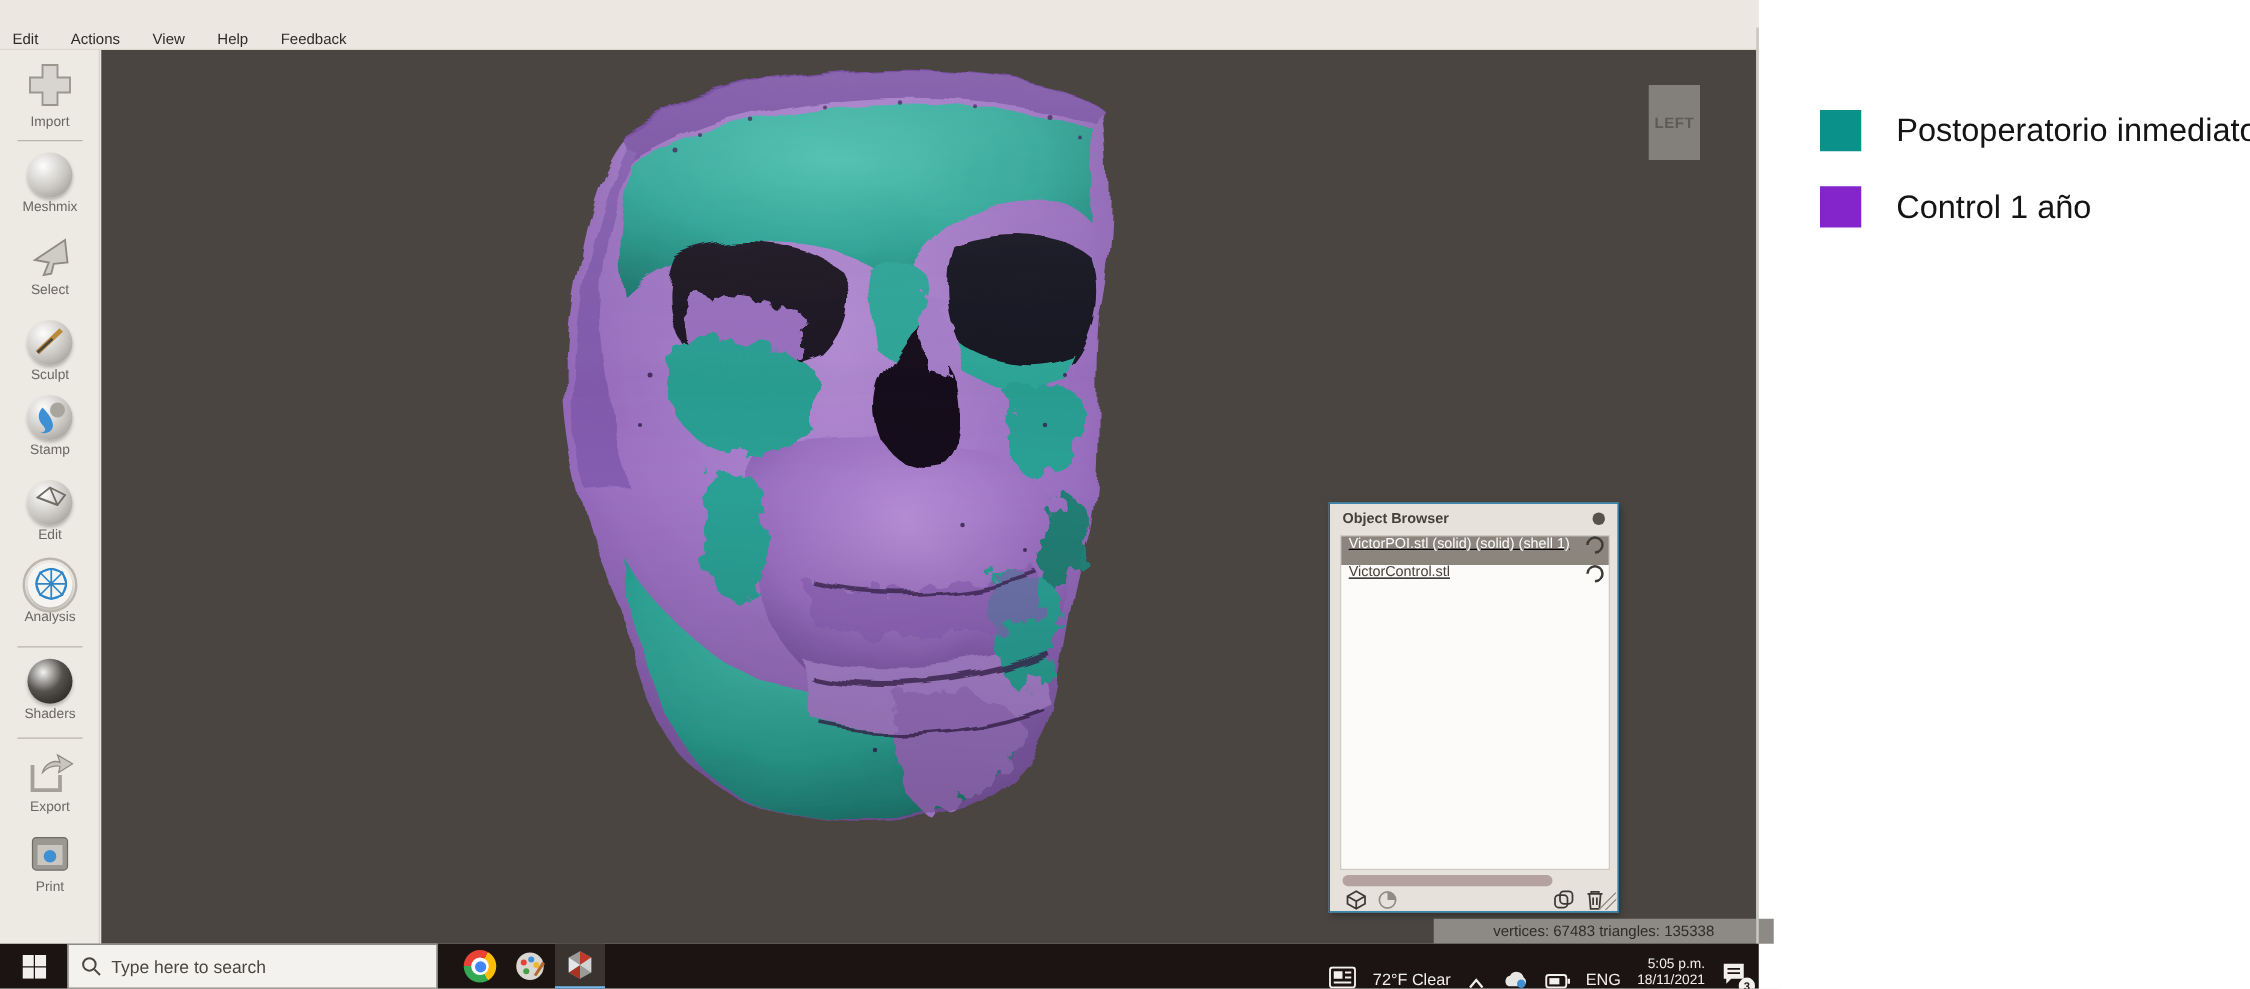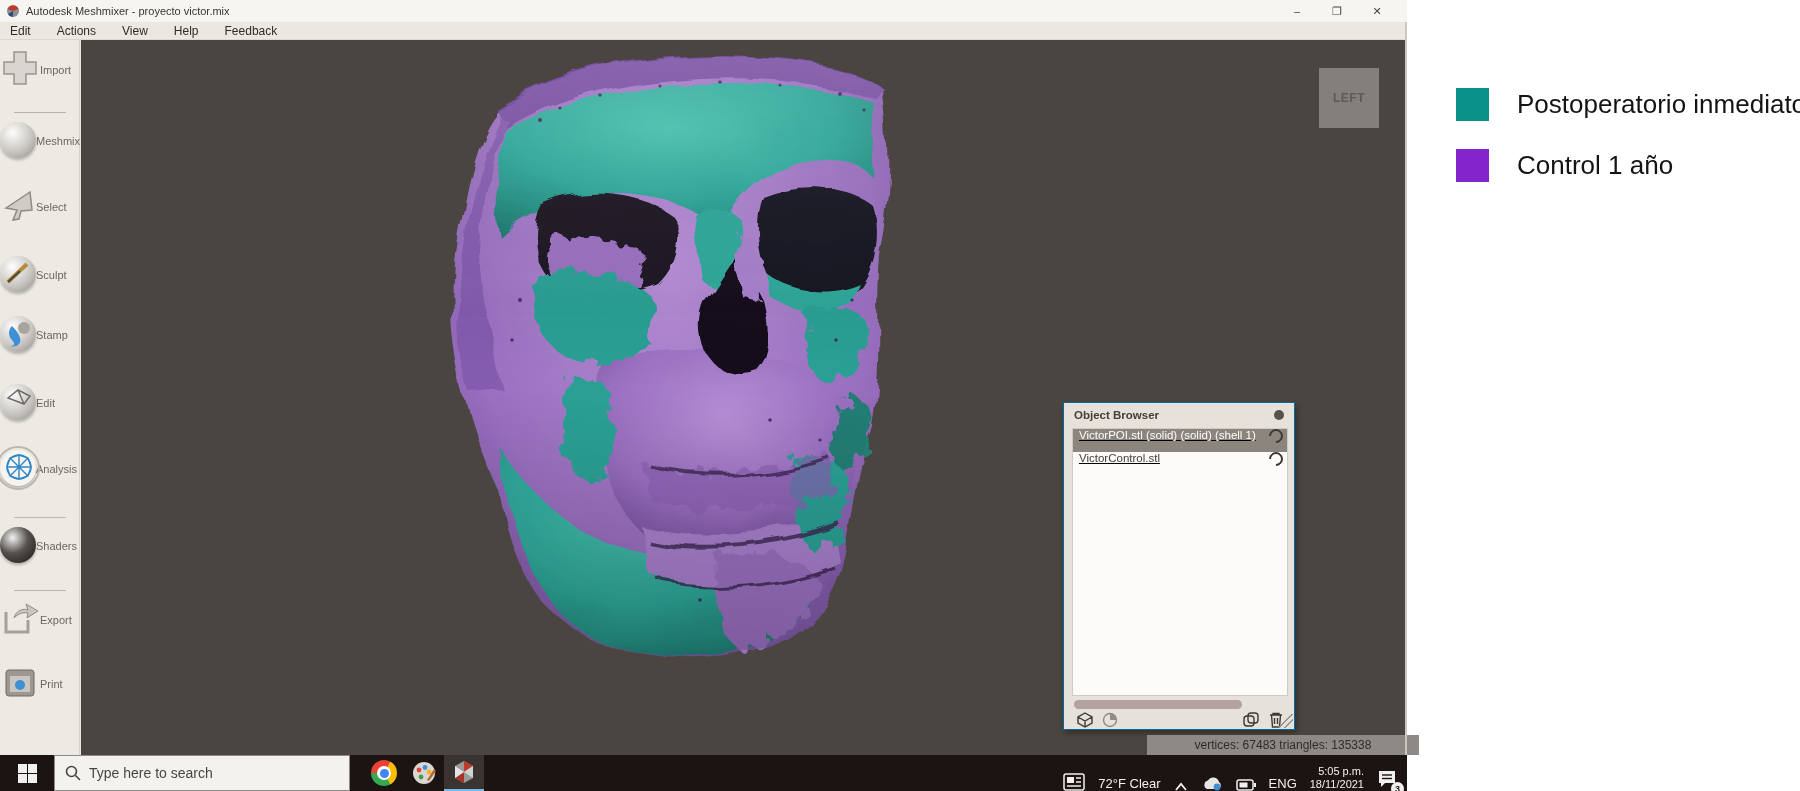--- a/index.html
+++ b/index.html
@@ -11,33 +11,33 @@
   #app-window { left:0; top:0; width:1407px; height:755px; background:#ece8e1; }
   #title-bar { left:0; top:0; width:1407px; height:22px; background:#f7f5f2; display:flex; align-items:center; }
   #title-text { font-size:11px; color:#3a3632; margin-left:6px; }
   .win-btn { width:40px; height:22px; display:flex; align-items:center; justify-content:center; font-size:11px; color:#4a4540; }
   #win-controls { position:absolute; right:10px; top:0; display:flex; }
   #menu-bar { left:0; top:22px; width:1407px; height:18px; background:#ece8e1; display:flex; align-items:center; gap:26px; padding-left:10px; border-bottom:1px solid #dcd7cf; }
   .menu-item { font-size:12px; color:#2e2b28; }
 
   
   #toolbar { left:0; top:40px; width:80px; height:715px; background:#edeae4; border-right:1px solid #d5d1c9; }
-  .tool { position:absolute; left:0; width:80px; display:flex; align-items:center; }
+  .tool { position:absolute; left:0; width:80px; display:flex; flex-direction:column; align-items:center; }
   .tool-label { font-size:11px; color:#6b6661; margin-top:2px; }
   .sphere { width:36px; height:36px; border-radius:50%; background:radial-gradient(circle at 35% 30%, #fdfdfd, #c9c6c1 55%, #8f8b86); box-shadow:0 2px 3px rgba(0,0,0,.25); position:relative; }
   .sphere-dark { background:radial-gradient(circle at 35% 30%, #f2f2f2, #55514d 45%, #181614); }
   .tool-divider { position:absolute; left:14px; width:52px; height:1px; background:#b9b4ac; }
   .sel-ring { outline:2px solid #bcb7ae; outline-offset:2px; background:#f6f4f0; }
 
   
   #viewport { left:81px; top:40px; width:1324px; height:715px; background:#4a4540; }
   #win-right-edge { left:1405px; top:22px; width:2px; height:733px; background:#cac6c0; }
 
   
-  #view-cube { left:1319px; top:68px; width:60px; height:60px; background:rgba(188,186,182,.5); display:flex; align-items:center; justify-content:center; }
+  #view-cube { left:1319px; top:68px; width:41px; height:60px; background:rgba(188,186,182,.5); display:flex; align-items:center; justify-content:center; }
   #view-cube-inner { width:40px; height:40px; background:rgba(130,128,124,.45); display:flex; align-items:center; justify-content:center; }
   #view-cube-label { font-size:12px; font-weight:bold; color:#5e5b56; letter-spacing:.5px; }
 
   
   #object-browser { left:1063px; top:402px; width:232px; height:328px; background:#e6e1da; border:1px solid #0369a1; box-shadow:2px 3px 6px rgba(0,0,0,.35); }
   #ob-header { height:24px; display:flex; align-items:center; justify-content:space-between; padding:0 10px; }
   #ob-title { font-size:11.5px; font-weight:bold; color:#45403a; }
   #ob-close { width:10px; height:10px; border-radius:50%; background:#57524b; }
   #ob-list { position:absolute; left:8px; top:25px; width:216px; height:268px; background:#fcfbf9; border:1px solid #cfcac2; }
   .ob-row { height:23px; display:flex; justify-content:space-between; padding:0 4px 10px 6px;text-decoration:underline; }
@@ -79,33 +79,20 @@
   #legend-swatch-0 { background:#0a9189; }
   #legend-swatch-1 { background:#8425cb; }
 </style>
 </head>
 <body>
 
 <div id="stage">
 
   <div id="app-window" class="abs">
 
-    <div id="title-bar" class="abs">
-      <svg width="14" height="14" style="margin-left:6px">
-        <circle cx="7" cy="7" r="6" fill="#8c8f94"></circle>
-        <path d="M1.5 5 A6 6 0 0 1 12.5 5 L7 7 Z" fill="#c0392b"></path>
-        <path d="M2 10 A6 6 0 0 0 7 13 L7 7 Z" fill="#2e4a7a"></path>
-      </svg>
-      <span id="title-text">Autodesk Meshmixer - proyecto victor.mix</span>
-      <div id="win-controls">
-        <div class="win-btn">–</div>
-        <div class="win-btn">❐</div>
-        <div class="win-btn">✕</div>
-      </div>
-    </div>
 
     <div id="menu-bar" class="abs">
       <span class="menu-item">Edit</span>
       <span class="menu-item">Actions</span>
       <span class="menu-item">View</span>
       <span class="menu-item">Help</span>
       <span class="menu-item">Feedback</span>
     </div>
 
     <div id="toolbar" class="abs">

